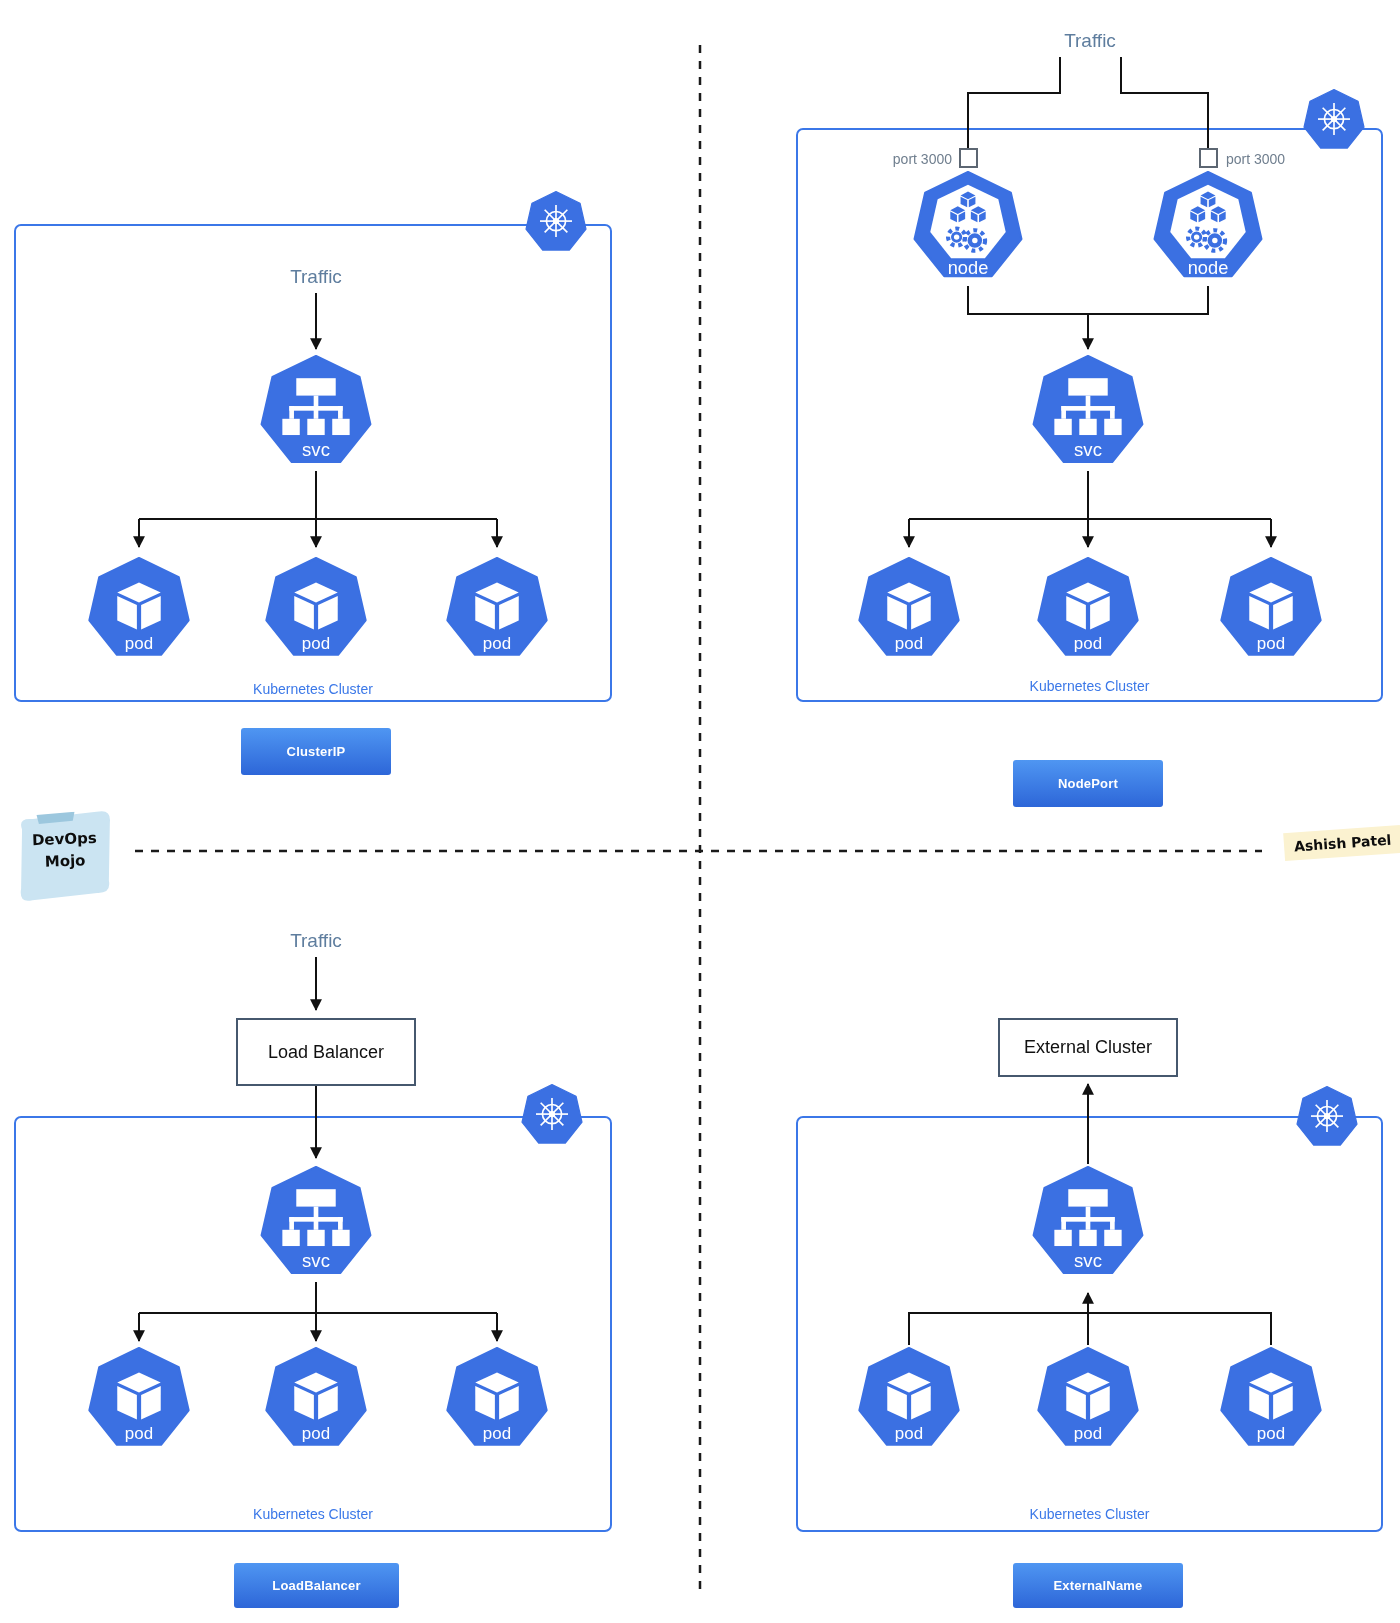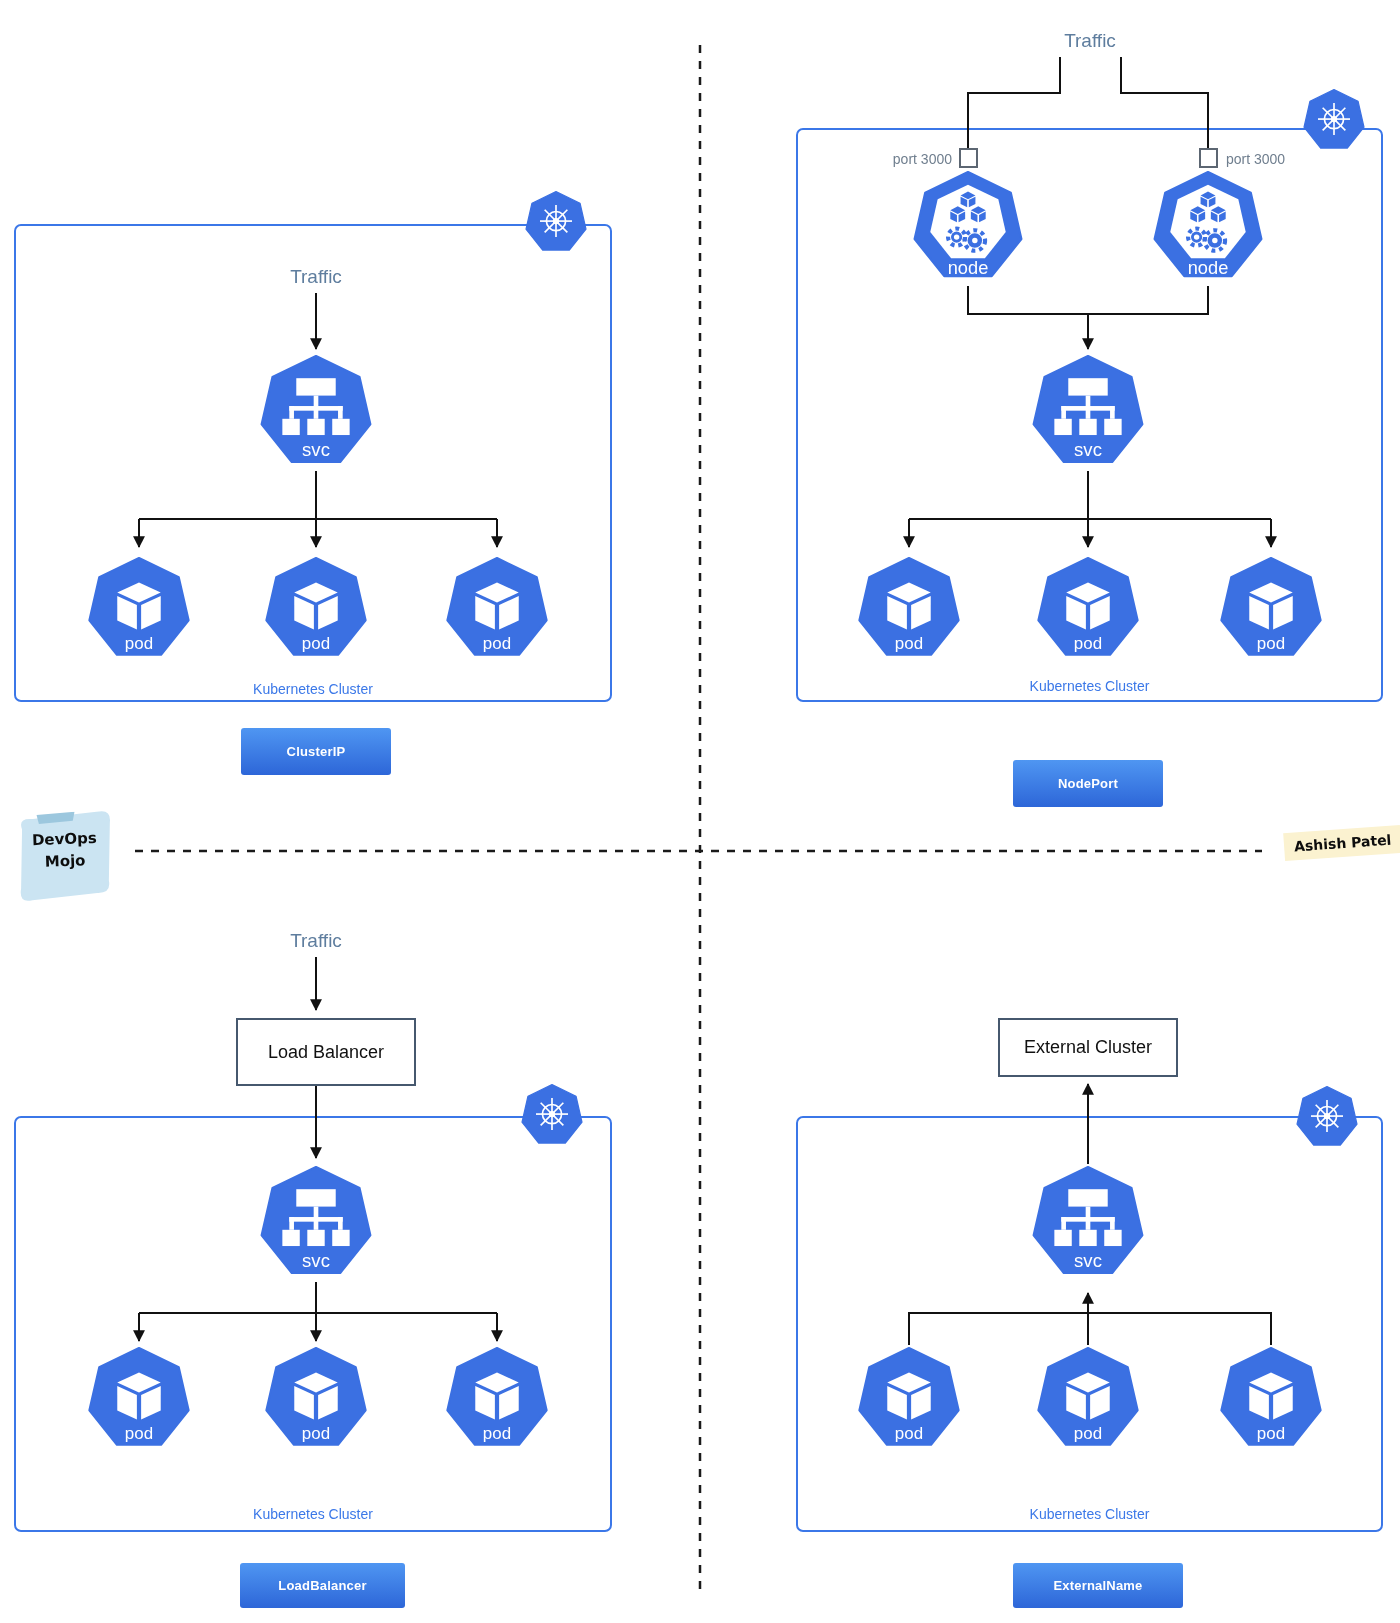--- a/index.html
+++ b/index.html
@@ -352,21 +352,21 @@
           <circle cx="50" cy="47" r="15" fill="none"></circle>
           <line x1="50" y1="22" x2="50" y2="72"></line>
           <line x1="25" y1="47" x2="75" y2="47"></line>
           <line x1="32.3" y1="29.3" x2="67.7" y2="64.7"></line>
           <line x1="32.3" y1="64.7" x2="67.7" y2="29.3"></line>
         </g>
         <circle cx="50" cy="47" r="5" fill="#fff"></circle>
       </svg>
     </div>
   <div class="cluster-label" style="left:14px; top:1506px; width:598px;">Kubernetes Cluster</div>
-  <div class="badge" style="left:240px; top:1563px; width:165px; height:45px;">LoadBalancer</div>
+  <div class="badge" style="left:234px; top:1563px; width:165px; height:45px;">LoadBalancer</div>
 
   <div class="plainbox" style="left:998px; top:1018px; width:180px; height:59px;">External Cluster</div>
   <div class="icon" style="left:1030px; top:1166px; width:116px; height:116px;">
       <svg viewBox="0 0 100 100">
         <polygon points="50,1 87.5,19.1 96.8,59.7 70.8,92.2 29.2,92.2 3.2,59.7 12.5,19.1" fill="#3B70E2" stroke="#3B70E2" stroke-width="2" stroke-linejoin="round"></polygon>
         <g fill="#fff">
           <rect x="33" y="20" width="34" height="15"></rect>
           <rect x="48" y="35" width="4" height="10"></rect>
           <rect x="27" y="44" width="46" height="4"></rect>
           <rect x="27" y="44" width="4" height="11"></rect>

